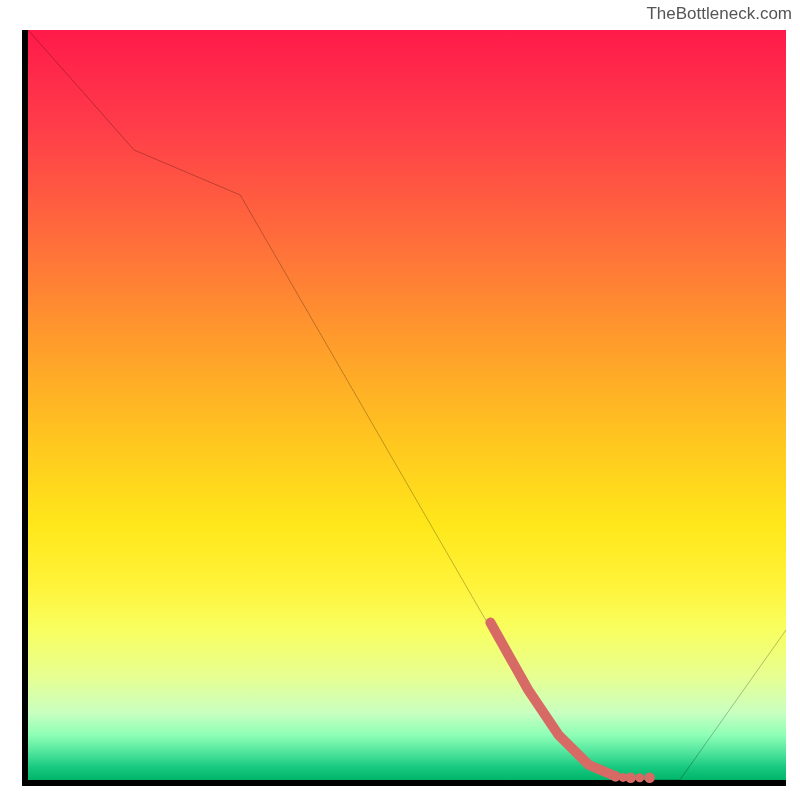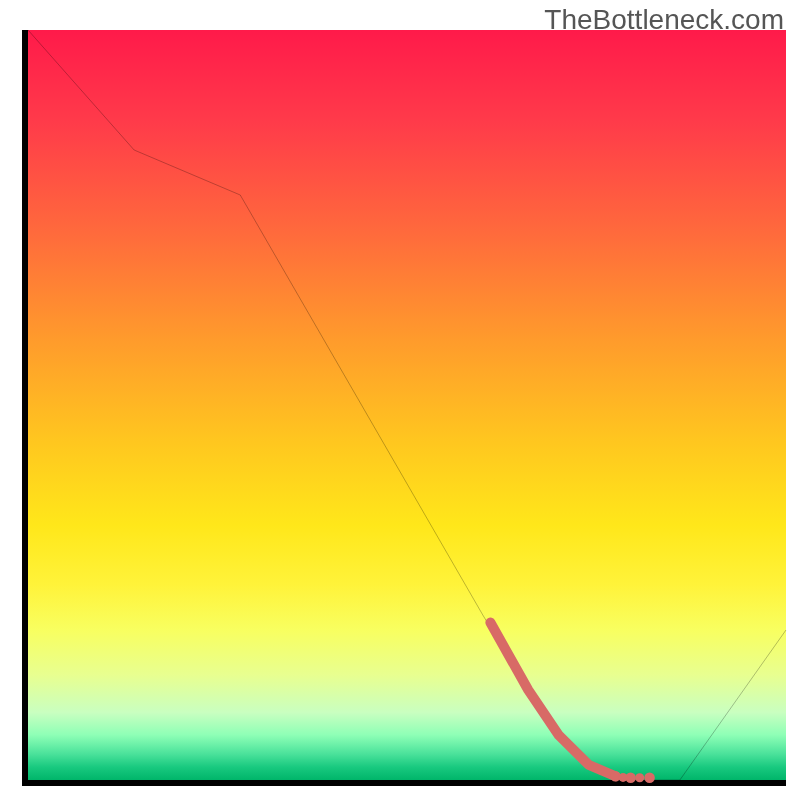--- a/index.html
+++ b/index.html
@@ -12,23 +12,23 @@
     overflow: hidden;
   }
   .container {
     position: relative;
     width: 800px;
     height: 800px;
   }
   .watermark {
     position: absolute;
     top: 4px;
-    right: 16px;
+    right: 8px;
     color: #555555;
-    font-size: 28px;
+    font-size: 17px;
     font-weight: 500;
     z-index: 10;
   }
   .axes {
     position: absolute;
     left: 22px;
     top: 30px;
     width: 758px;
     height: 750px;
     border-left: 6px solid #000;

